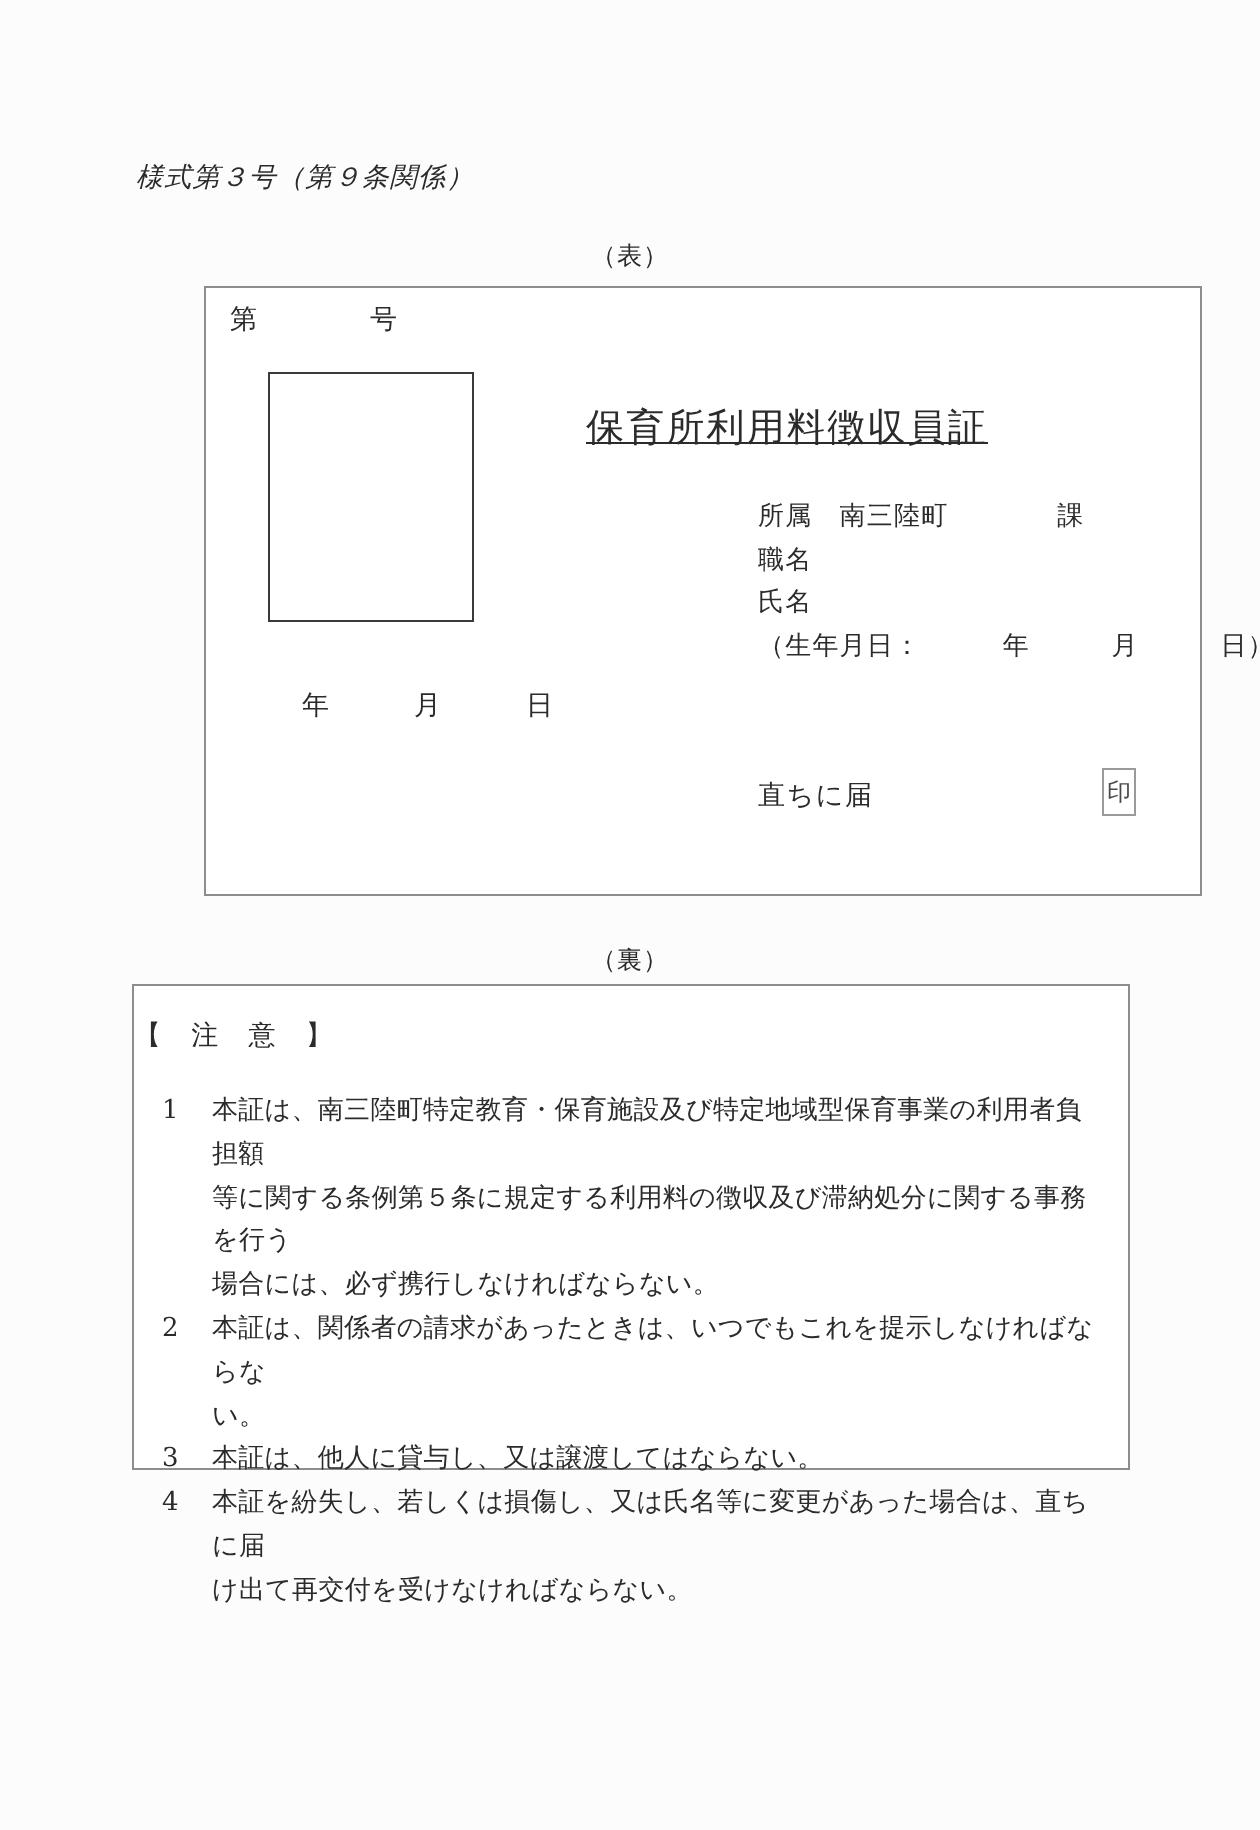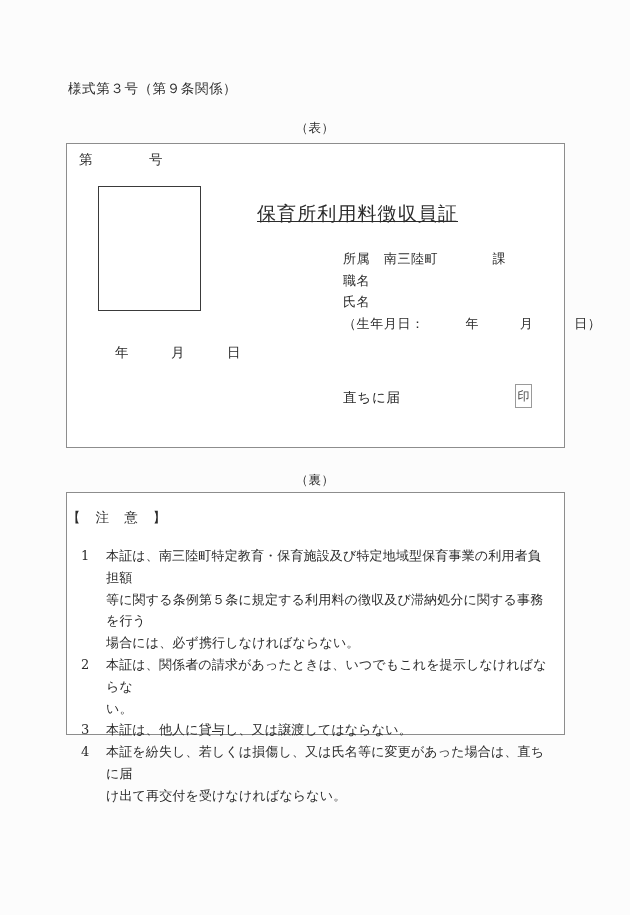--- a/index.html
+++ b/index.html
@@ -24,20 +24,21 @@
   }
 
   
   .form-no {
     position: absolute;
     left: 68px;
     top: 80px;
     font-size: 13.5px;
     letter-spacing: 0.6px;
     white-space: pre;
+    font-style: italic;
   }
 
   
   .side-label {
     position: absolute;
     width: 630px;
     left: 0;
     text-align: center;
     font-size: 12.5px;
     letter-spacing: 0.5px;
@@ -50,20 +51,21 @@
     position: absolute;
     left: 66px;
     width: 499px;
     border: 1px solid #8d8d8d;
     background: #ffffff;
     box-sizing: border-box;
   }
   .card.front {
     top: 143px;
     height: 305px;
+    margin-left: 36px;
   }
   .card.back {
     top: 492px;
     height: 243px;
   }
 
   
   .doc-number {
     position: absolute;
     left: 12px;

